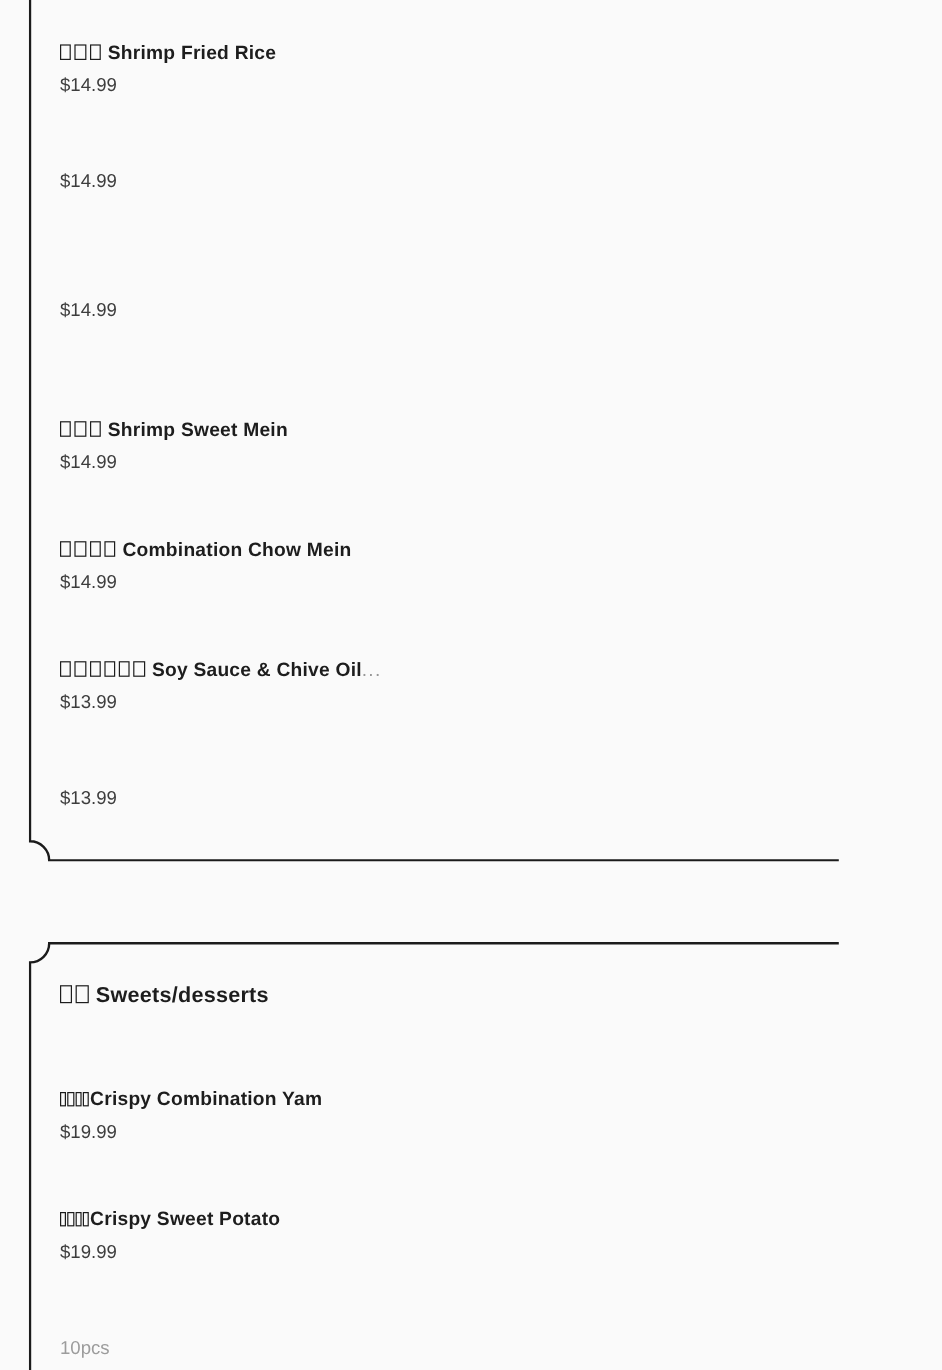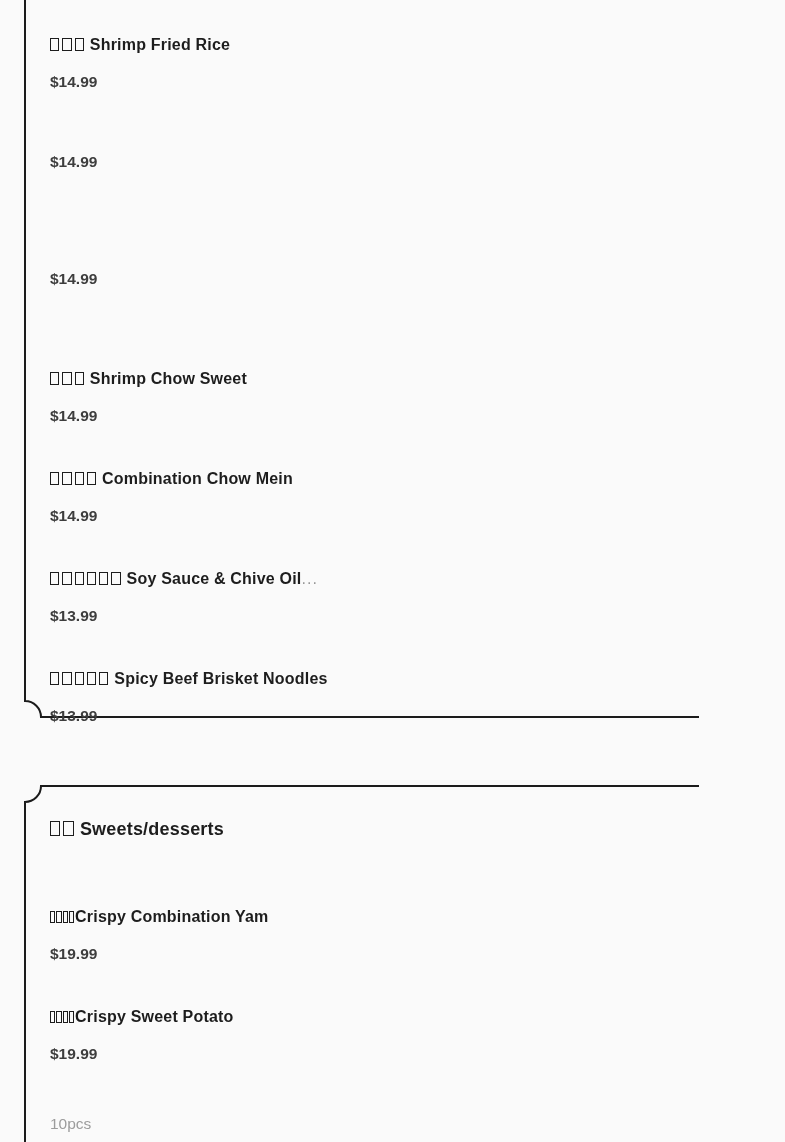--- a/index.html
+++ b/index.html
@@ -44,24 +44,24 @@
   .menu-item { height: 100px; cursor: pointer; }
   .item-title {
     font-size: 16px;
     line-height: 20px;
     font-weight: 700;
     letter-spacing: 0.2px;
     color: #1d1d1d;
     white-space: nowrap;
   }
   .item-price {
-    margin-top: 17px;
+    margin-top: 7px;
     font-size: 15.5px;
     line-height: 20px;
-    font-weight: 700;
+    font-weight: 400;
     color: #3d3d3d;
   }
   .item-note {
     margin-top: 7px;
     font-size: 15.5px;
     line-height: 20px;
     font-weight: 400;
     color: #9c9c9c;
   }
   
@@ -112,21 +112,21 @@
 
       <div class="menu-item">
         <div class="item-price">$14.99</div>
       </div>
 
       <div class="menu-item">
         <div class="item-title"><span class="tofu-group">
               <span class="tofu-box"></span>
               <span class="tofu-box"></span>
               <span class="tofu-box"></span>
-            </span><span>Shrimp Chow Sweet</span></div>
+            </span><span>Shrimp Sweet Mein</span></div>
         <div class="item-price">$14.99</div>
       </div>
 
       <div class="menu-item">
         <div class="item-title"><span class="tofu-group">
               <span class="tofu-box"></span>
               <span class="tofu-box"></span>
               <span class="tofu-box"></span>
               <span class="tofu-box"></span>
             </span><span>Combination Chow Mein</span></div>
@@ -139,27 +139,20 @@
               <span class="tofu-box"></span>
               <span class="tofu-box"></span>
               <span class="tofu-box"></span>
               <span class="tofu-box"></span>
               <span class="tofu-box"></span>
             </span><span>Soy Sauce &amp; Chive Oil</span><span class="ellipsis-suffix">...</span></div>
         <div class="item-price">$13.99</div>
       </div>
 
       <div class="menu-item">
-        <div class="item-title"><span class="tofu-group">
-              <span class="tofu-box"></span>
-              <span class="tofu-box"></span>
-              <span class="tofu-box"></span>
-              <span class="tofu-box"></span>
-              <span class="tofu-box"></span>
-            </span><span>Spicy Beef Brisket Noodles</span></div>
         <div class="item-price">$13.99</div>
       </div>
 
     </div>
   </section>
 
   <section class="card" id="card-2">
     <svg class="card-border" width="736" height="400" viewBox="0 0 736 400" aria-hidden="true">
       <path d="M 1 400 L 1 17 A 16 16 0 0 0 17 1 L 719 1 A 16 16 0 0 0 735 17 L 735 400" fill="none" stroke="#1b1b1b" stroke-width="2" shape-rendering="geometricPrecision"></path>
     </svg>

